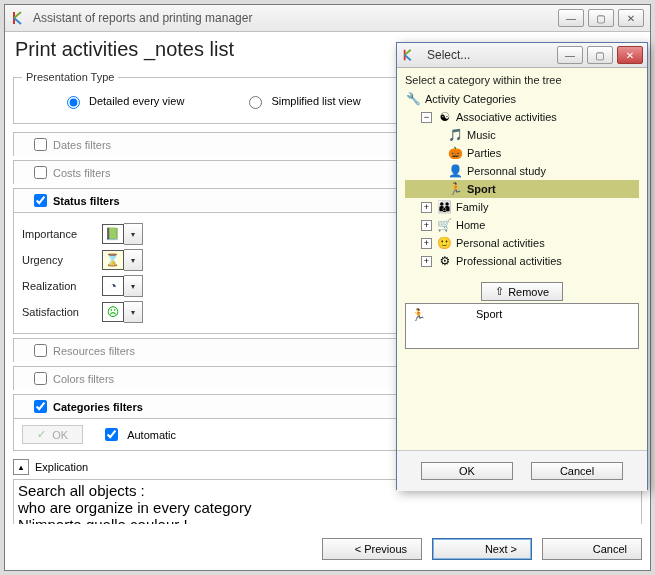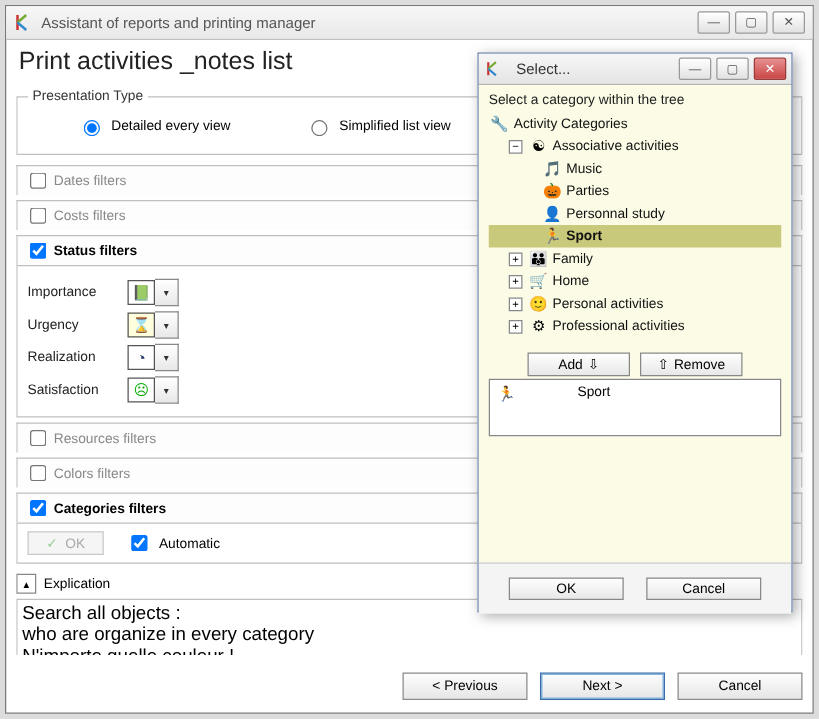--- a/index.html
+++ b/index.html
@@ -68,21 +68,21 @@
   fieldset.group > legend {
     font-size: 11px; color: #333;
     padding: 0 4px;
   }
   .radio-row { display: flex; gap: 60px; padding: 4px 40px; }
   .radio-row label { display: flex; align-items: center; gap: 6px; }
   .filter-header {
     display: flex; align-items: center;
     border: 1px solid #bfbfbf;
     border-bottom: none;
-    padding: 2px 6px;
+    padding: 2px 16px;
     background: #fdfdfd;
     margin-top: 4px;
   }
   .filter-header.first { margin-top: 2px; }
   .filter-header input[type=checkbox] { margin-right: 6px; }
   .filter-header label { color: #888; }
   .filter-header.enabled label { color: #000; font-weight: bold; }
   .filter-body {
     border: 1px solid #bfbfbf;
     padding: 6px 8px;
@@ -145,29 +145,29 @@
   .wizard-buttons {
     position: absolute;
     right: 8px; bottom: 10px;
     display: flex; gap: 10px;
   }
   .wbtn {
     border: 1px solid #888;
     background: linear-gradient(#fdfdfd,#e6e6e6);
     padding: 4px 14px;
     min-width: 70px;
-    text-align: center;
+    text-align: right;
     cursor: pointer;
   }
   .wbtn.default { border: 1px solid #3a6ea5; box-shadow: 0 0 0 1px #7fb5e6 inset; }
 
   
   .dialog {
     position: absolute;
-    left: 382px; top: 42px;
+    left: 396px; top: 42px;
     width: 250px; height: 446px;
     border: 1px solid #5c79a6;
     background: #fff;
     box-shadow: 3px 3px 10px rgba(0,0,0,0.35);
     z-index: 50;
   }
   .dialog .dlg-titlebar {
     height: 24px;
     background: linear-gradient(#f7f7f7,#e4e4e4);
     border-bottom: 1px solid #b4b4b4;
@@ -432,24 +432,20 @@
       </div>
       <div class="tree-row level1b">
         <span class="expander">+</span>
         <span class="tree-icon">⚙</span>
         <span class="tree-label">Professional activities</span>
       </div>
     </div>
 
     <div class="dlg-actions">
       <span class="dbtn">
-        <span>Add</span>
-        <span>⇩</span>
-      </span>
-      <span class="dbtn">
         <span>⇧</span>
         <span>Remove</span>
       </span>
     </div>
 
     <div class="results-box">
       <span class="tree-icon">🏃</span>
       <span>Sport</span>
     </div>
   </div>

